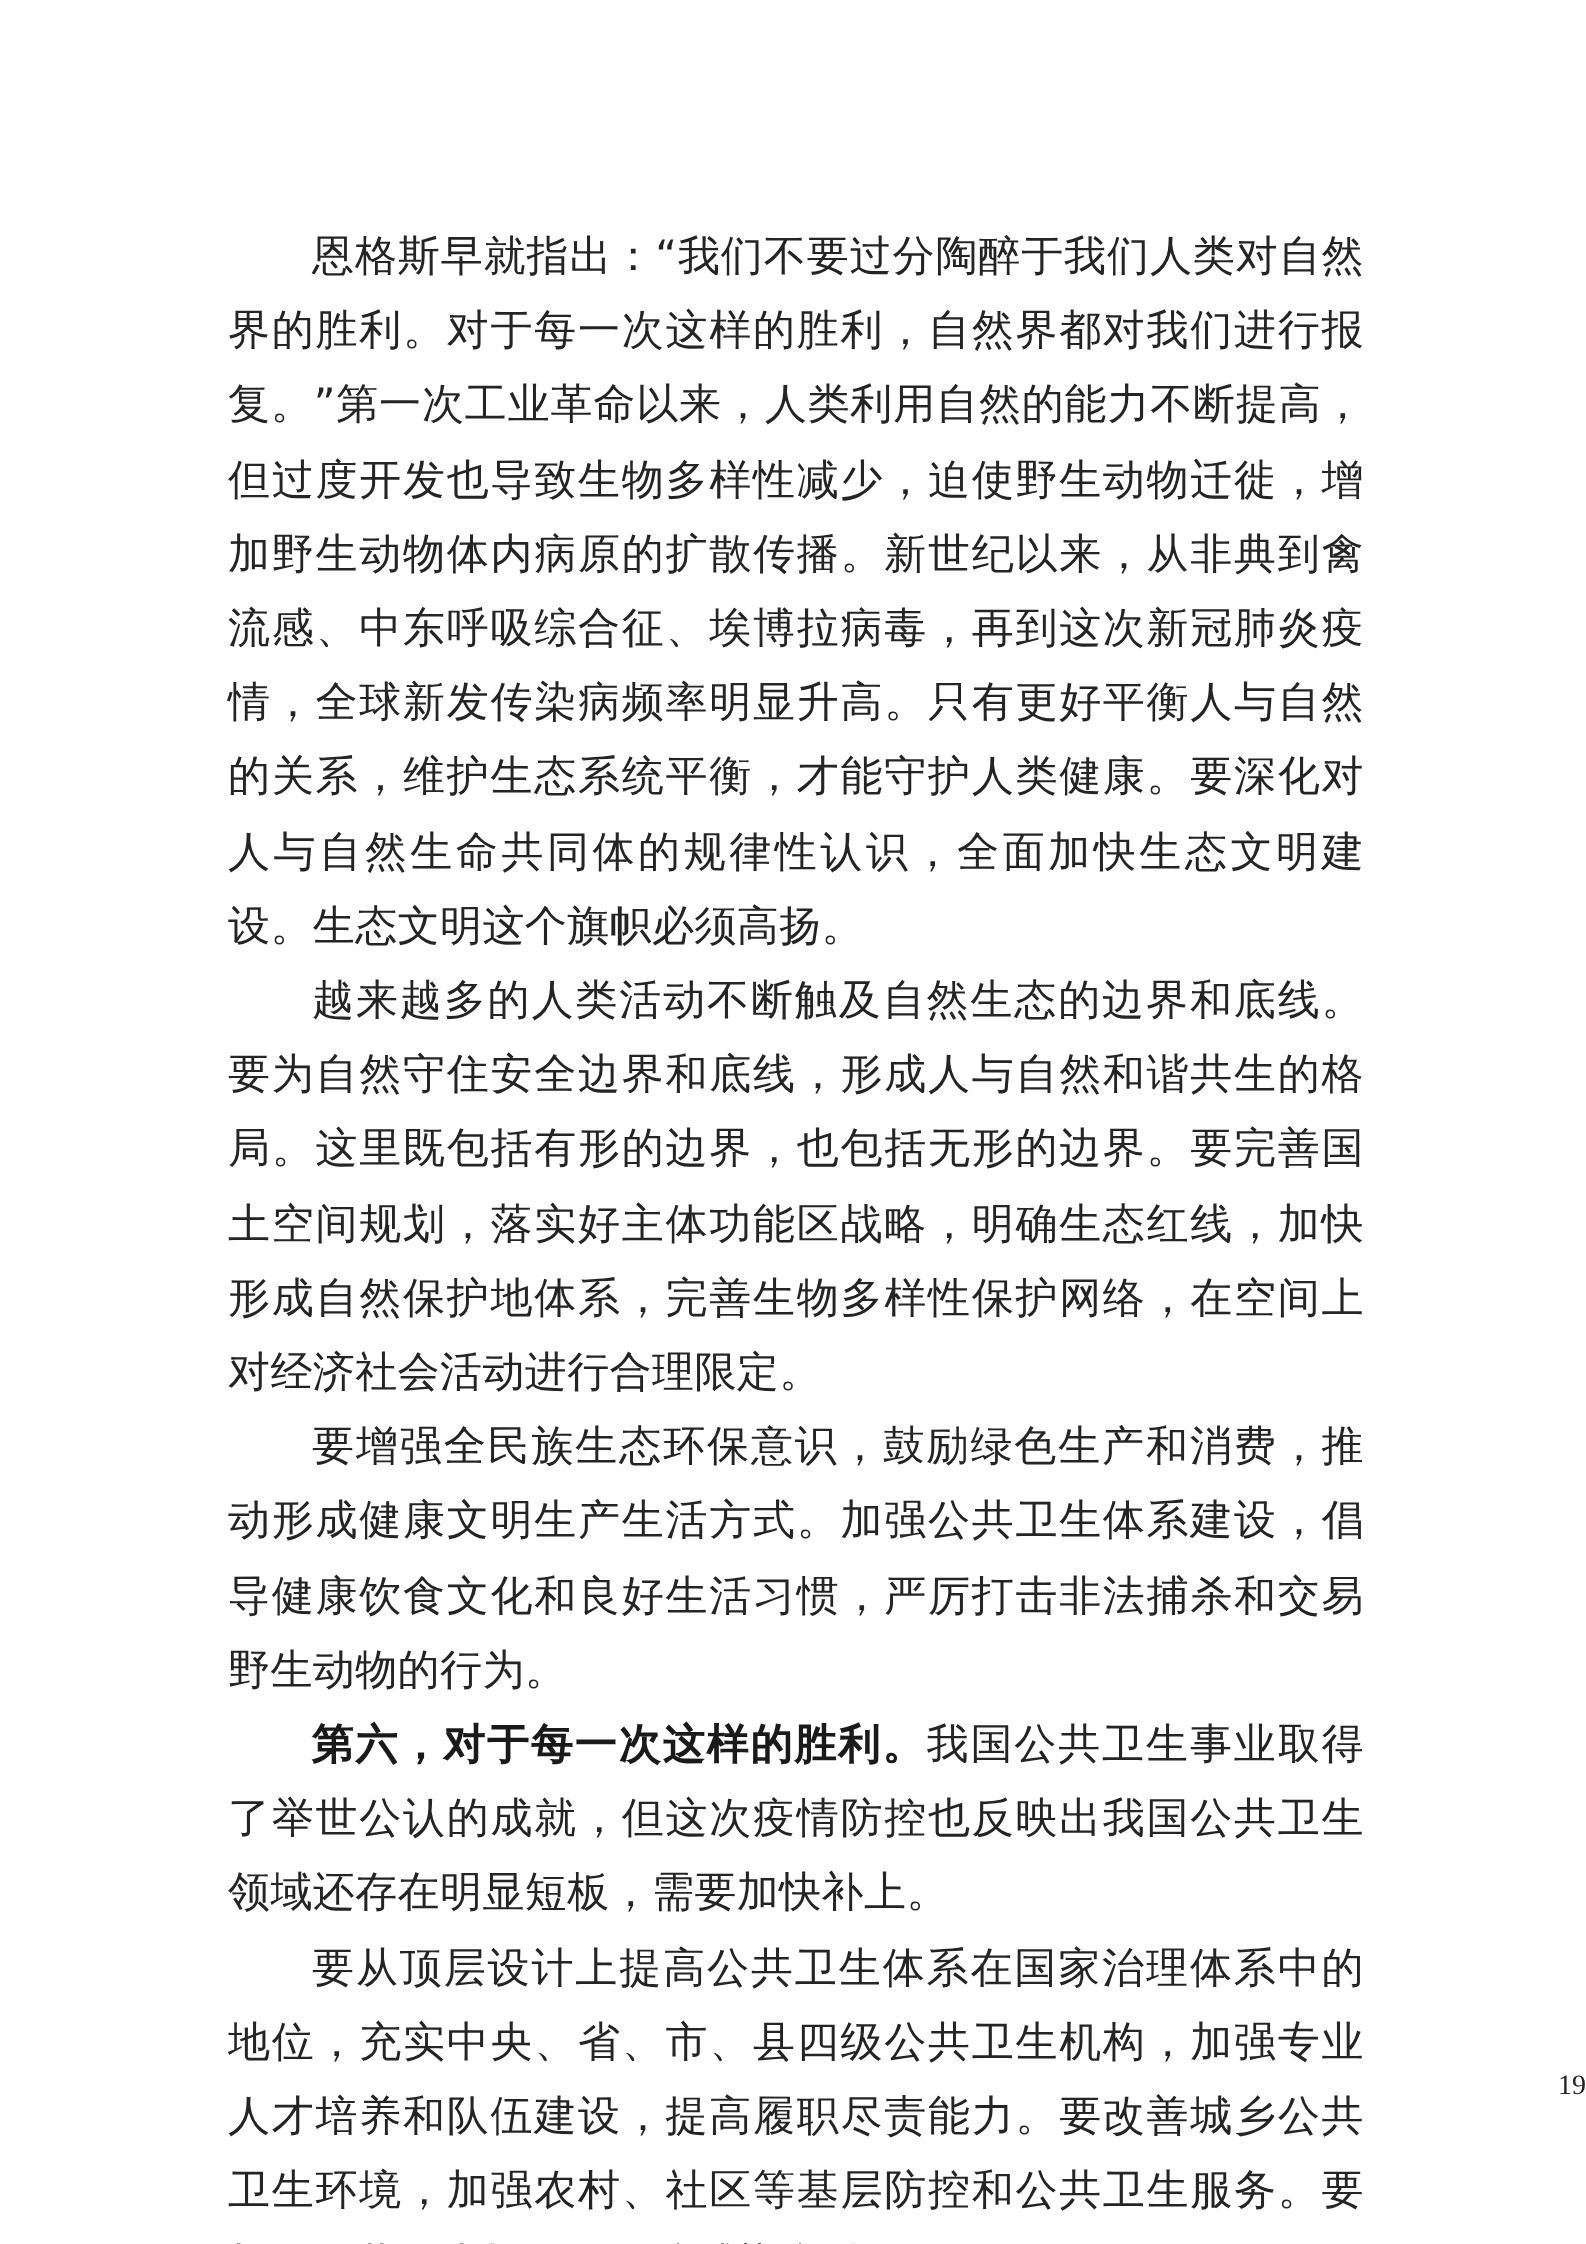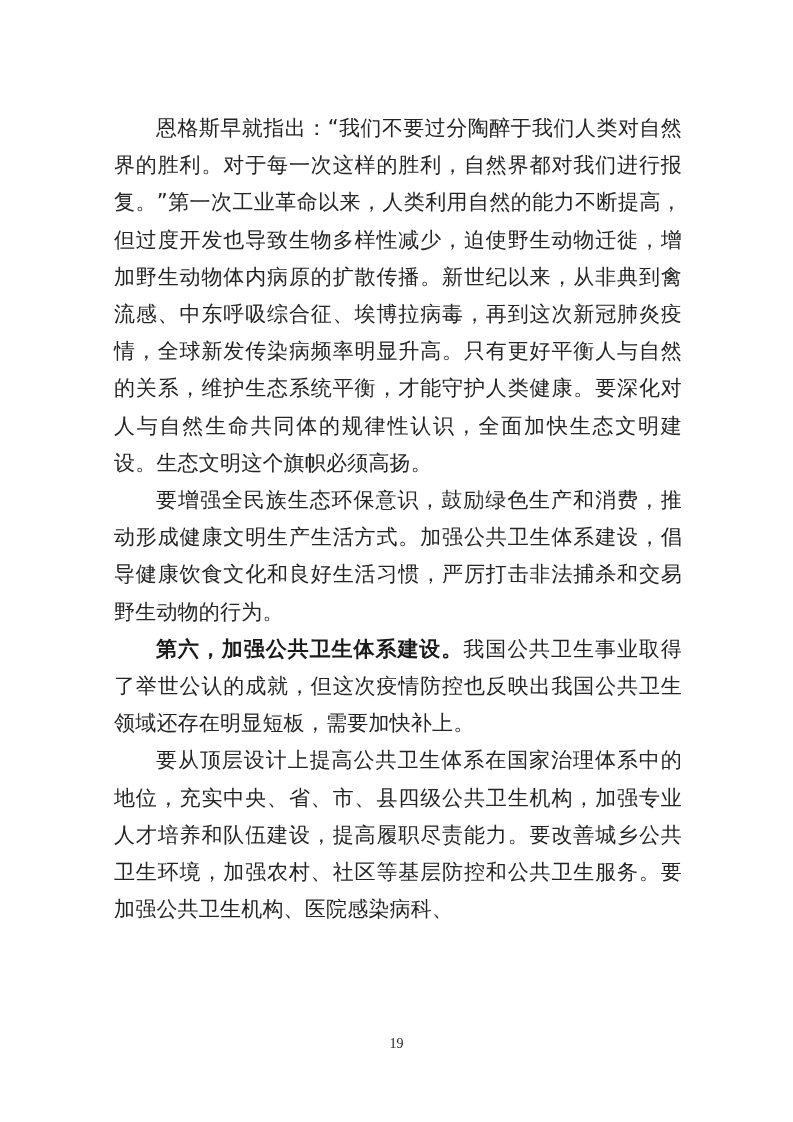--- a/index.html
+++ b/index.html
@@ -33,39 +33,40 @@
     }
     .para-lead {
       font-weight: bold;
       color: #1a1a1a;
     }
     .page-number {
       position: absolute;
       left: 0;
       top: 1036px;
       width: 100%;
-      text-align: center;
+      text-align: right;
       font-family: "Liberation Serif", serif;
       font-size: 14px;
       color: #222222;
     }
   </style>
 </head>
 <body>
 
 <div class="page">
 
   <div class="text-content">
 
     <p class="para">恩格斯早就指出：“我们不要过分陶醉于我们人类对自然界的胜利。对于每一次这样的胜利，自然界都对我们进行报复。”第一次工业革命以来，人类利用自然的能力不断提高，但过度开发也导致生物多样性减少，迫使野生动物迁徙，增加野生动物体内病原的扩散传播。新世纪以来，从非典到禽流感、中东呼吸综合征、埃博拉病毒，再到这次新冠肺炎疫情，全球新发传染病频率明显升高。只有更好平衡人与自然的关系，维护生态系统平衡，才能守护人类健康。要深化对人与自然生命共同体的规律性认识，全面加快生态文明建设。生态文明这个旗帜必须高扬。</p>
 
+    <p class="para">越来越多的人类活动不断触及自然生态的边界和底线。要为自然守住安全边界和底线，形成人与自然和谐共生的格局。这里既包括有形的边界，也包括无形的边界。要完善国土空间规划，落实好主体功能区战略，明确生态红线，加快形成自然保护地体系，完善生物多样性保护网络，在空间上对经济社会活动进行合理限定。</p>
 
     <p class="para">要增强全民族生态环保意识，鼓励绿色生产和消费，推动形成健康文明生产生活方式。加强公共卫生体系建设，倡导健康饮食文化和良好生活习惯，严厉打击非法捕杀和交易野生动物的行为。</p>
 
-    <p class="para"><span class="para-lead">第六，加强公共卫生体系建设。</span><span>我国公共卫生事业取得了举世公认的成就，但这次疫情防控也反映出我国公共卫生领域还存在明显短板，需要加快补上。</span></p>
+    <p class="para"><span class="para-lead">第六，对于每一次这样的胜利。</span><span>我国公共卫生事业取得了举世公认的成就，但这次疫情防控也反映出我国公共卫生领域还存在明显短板，需要加快补上。</span></p>
 
     <p class="para">要从顶层设计上提高公共卫生体系在国家治理体系中的地位，充实中央、省、市、县四级公共卫生机构，加强专业人才培养和队伍建设，提高履职尽责能力。要改善城乡公共卫生环境，加强农村、社区等基层防控和公共卫生服务。要加强公共卫生机构、医院感染病科、</p>
 
   </div>
 
   <div class="page-number">19</div>
 
 </div>
 
 </body></html>

